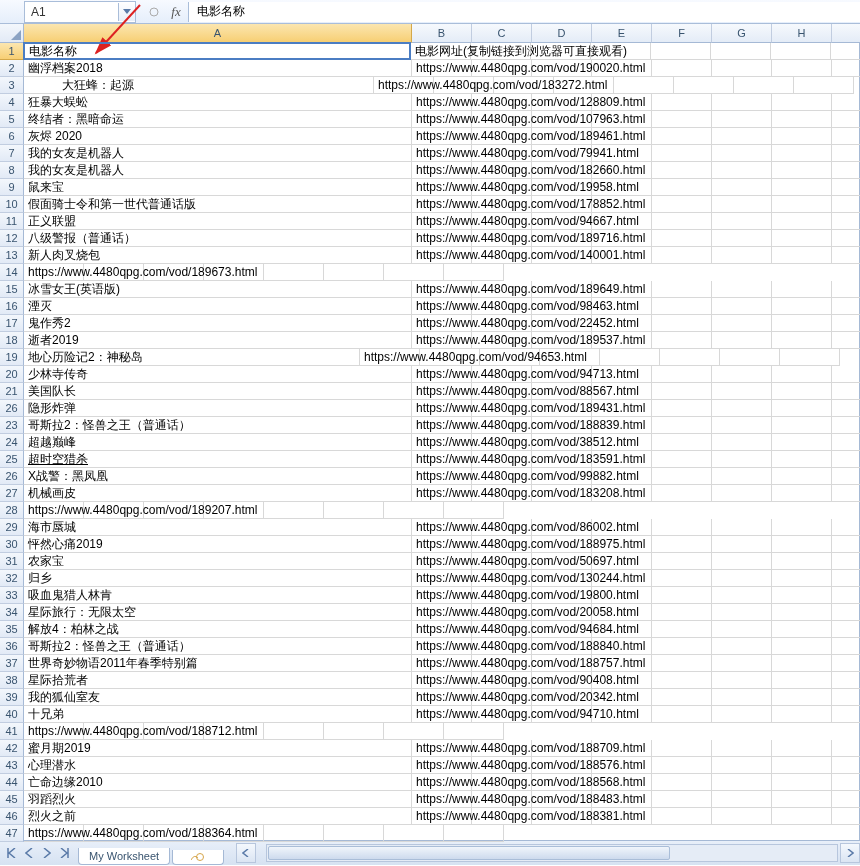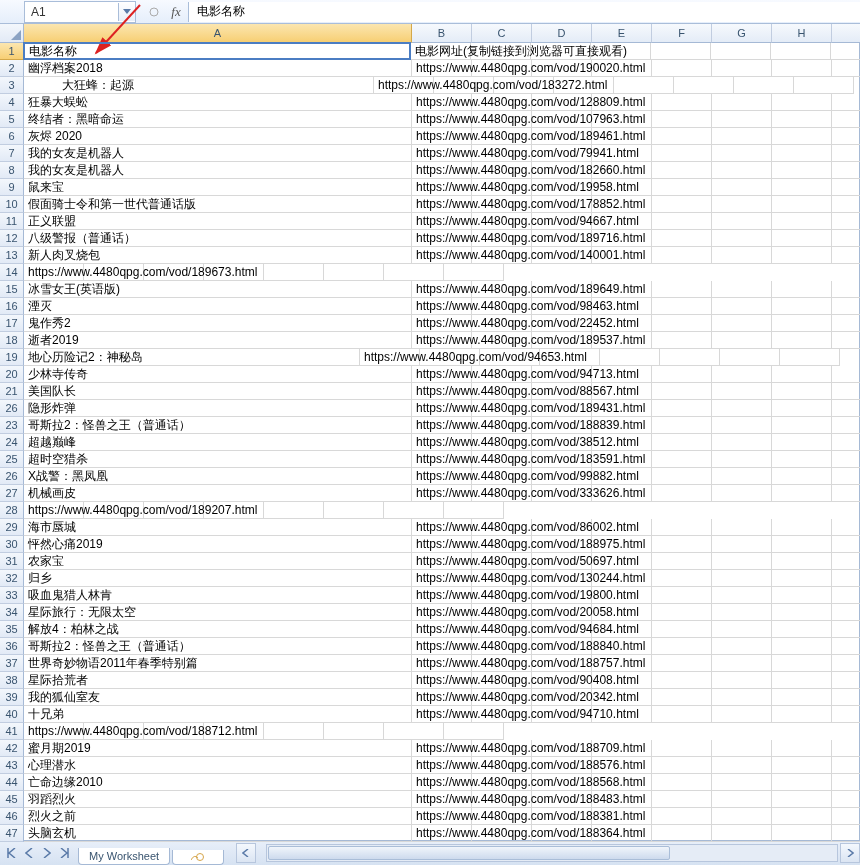--- a/index.html
+++ b/index.html
@@ -577,21 +577,21 @@
           <div class="cell colC" style="width: 60px;"></div>
           <div class="cell colD" style="width: 60px;"></div>
           <div class="cell colE" style="width: 60px;"></div>
           <div class="cell colF" style="width: 60px;"></div>
           <div class="cell colG" style="width: 60px;"></div>
           <div class="cell colH" style="width: 60px;"></div>
           <div class="cell colI" style="width: 60px;"></div>
         </div>
         <div class="row">
           <div class="row-head">25</div>
-          <div class="cell colA" style="width: 388px;">超时空猎杀</div>
+          <div class="cell colA" style="width: 388px; text-decoration: underline;">超时空猎杀</div>
           <div class="cell colB overflow-host" style="width: 60px;">
             <span class="bleed">https://www.4480qpg.com/vod/183591.html</span>
           </div>
           <div class="cell colC" style="width: 60px;"></div>
           <div class="cell colD" style="width: 60px;"></div>
           <div class="cell colE" style="width: 60px;"></div>
           <div class="cell colF" style="width: 60px;"></div>
           <div class="cell colG" style="width: 60px;"></div>
           <div class="cell colH" style="width: 60px;"></div>
           <div class="cell colI" style="width: 60px;"></div>
@@ -607,21 +607,21 @@
           <div class="cell colE" style="width: 60px;"></div>
           <div class="cell colF" style="width: 60px;"></div>
           <div class="cell colG" style="width: 60px;"></div>
           <div class="cell colH" style="width: 60px;"></div>
           <div class="cell colI" style="width: 60px;"></div>
         </div>
         <div class="row">
           <div class="row-head">27</div>
           <div class="cell colA" style="width: 388px;">机械画皮</div>
           <div class="cell colB overflow-host" style="width: 60px;">
-            <span class="bleed">https://www.4480qpg.com/vod/333626.html</span>
+            <span class="bleed">https://www.4480qpg.com/vod/183208.html</span>
           </div>
           <div class="cell colC" style="width: 60px;"></div>
           <div class="cell colD" style="width: 60px;"></div>
           <div class="cell colE" style="width: 60px;"></div>
           <div class="cell colF" style="width: 60px;"></div>
           <div class="cell colG" style="width: 60px;"></div>
           <div class="cell colH" style="width: 60px;"></div>
           <div class="cell colI" style="width: 60px;"></div>
         </div>
         <div class="row">
@@ -883,21 +883,20 @@
           <div class="cell colC" style="width: 60px;"></div>
           <div class="cell colD" style="width: 60px;"></div>
           <div class="cell colE" style="width: 60px;"></div>
           <div class="cell colF" style="width: 60px;"></div>
           <div class="cell colG" style="width: 60px;"></div>
           <div class="cell colH" style="width: 60px;"></div>
           <div class="cell colI" style="width: 60px;"></div>
         </div>
         <div class="row">
           <div class="row-head">47</div>
-          <div class="cell colA" style="width: 388px;">头脑玄机</div>
           <div class="cell colB overflow-host" style="width: 60px;">
             <span class="bleed">https://www.4480qpg.com/vod/188364.html</span>
           </div>
           <div class="cell colC" style="width: 60px;"></div>
           <div class="cell colD" style="width: 60px;"></div>
           <div class="cell colE" style="width: 60px;"></div>
           <div class="cell colF" style="width: 60px;"></div>
           <div class="cell colG" style="width: 60px;"></div>
           <div class="cell colH" style="width: 60px;"></div>
           <div class="cell colI" style="width: 60px;"></div>

